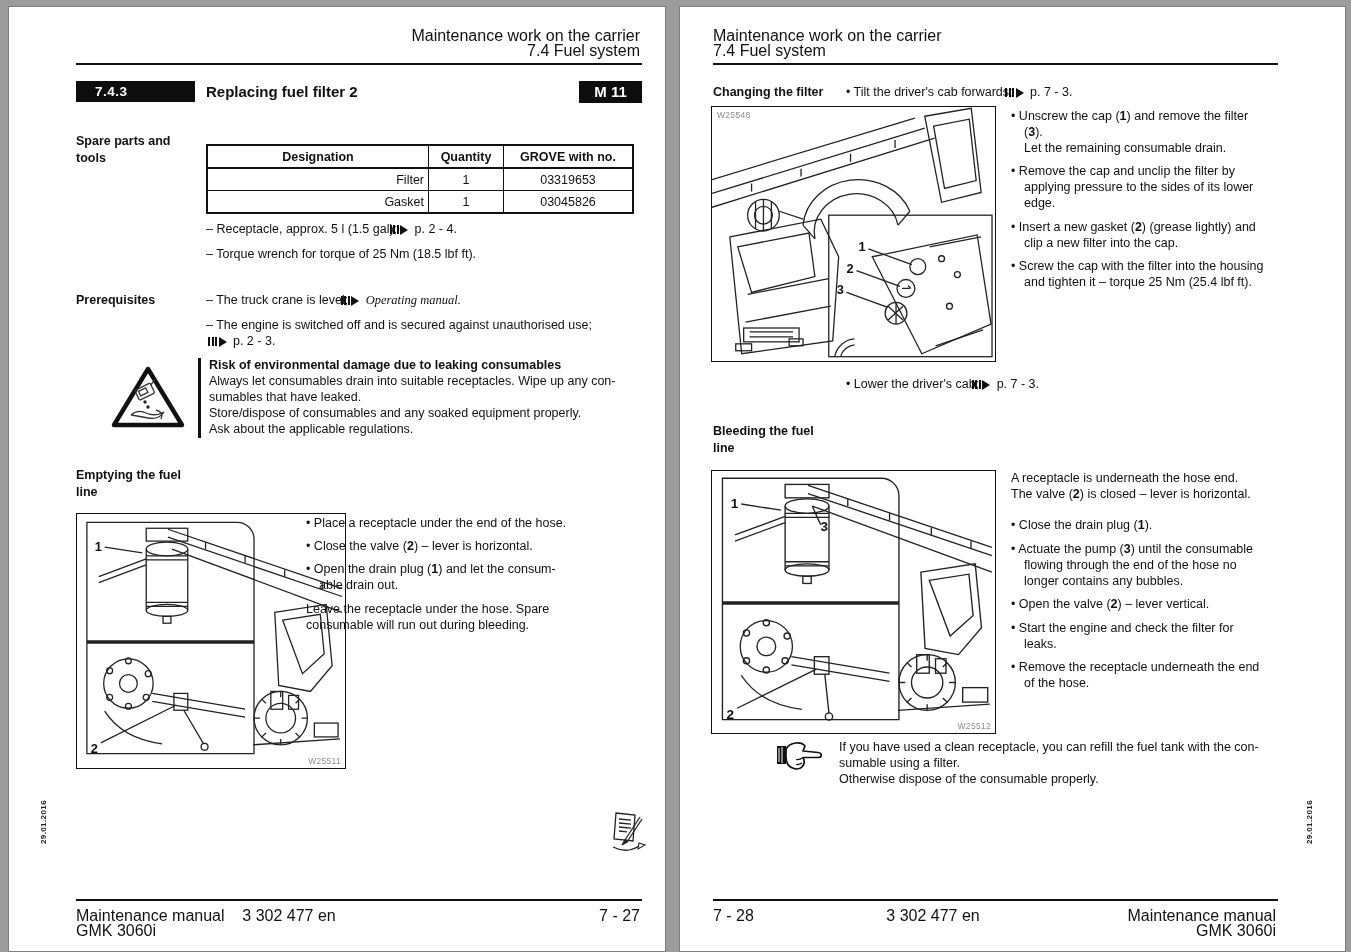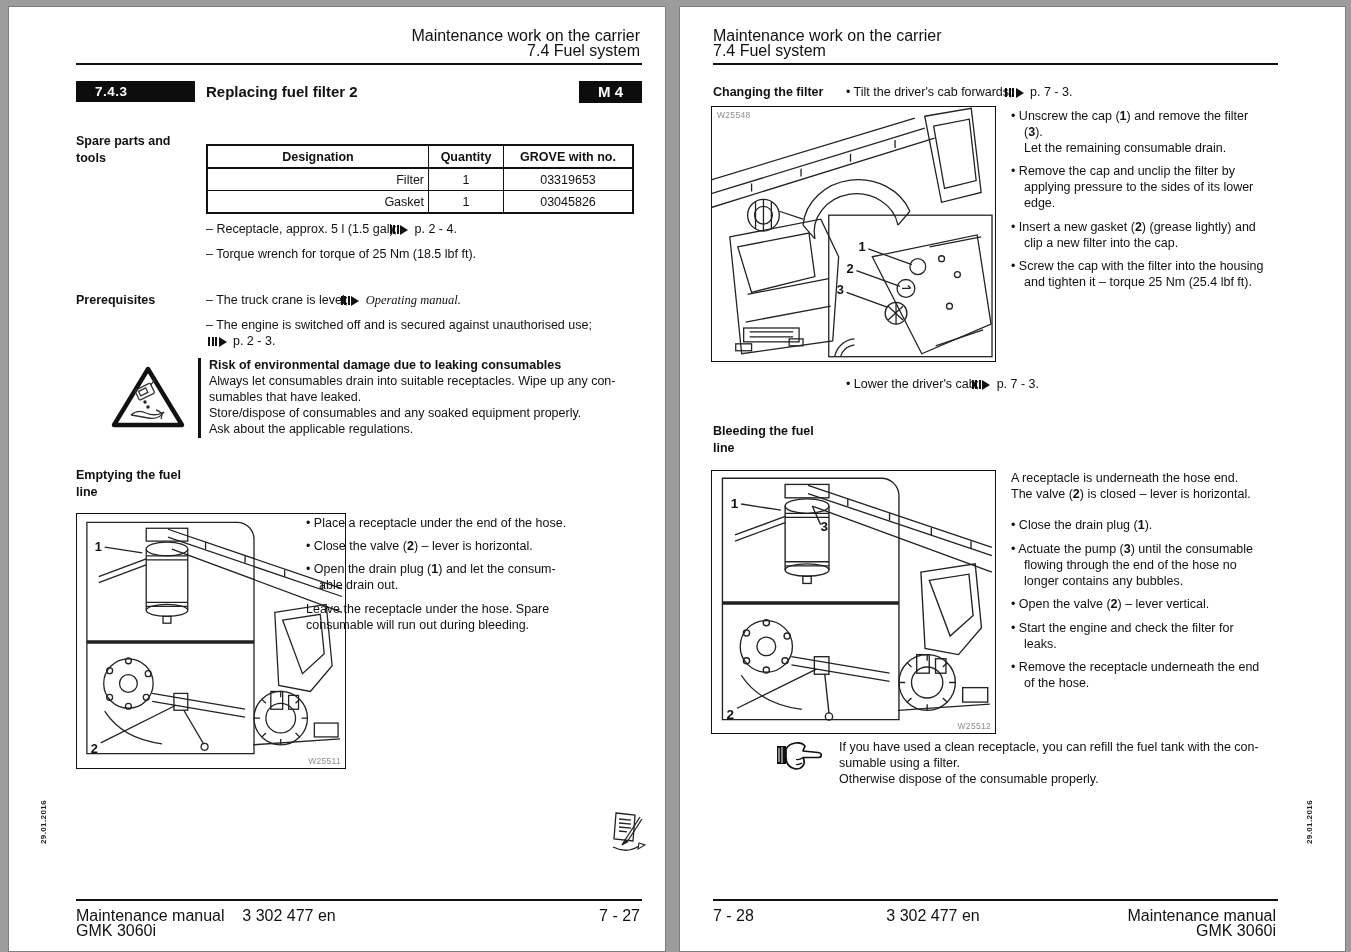--- a/index.html
+++ b/index.html
@@ -45,21 +45,21 @@
 <div class="page" id="page-left">
 
   <div class="abs hdr" style="top:21px;right:25px;text-align:right">
     <div>Maintenance work on the carrier</div>
     <div>7.4 Fuel system</div>
   </div>
   <div class="rule" style="left:67px;width:566px;top:56px"></div>
 
   <div class="abs blackbox secnum" style="left:67px;top:74px;width:100px;height:21px">7.4.3</div>
   <div class="abs sectitle" style="left:197px;top:74px">Replacing fuel filter 2</div>
-  <div class="abs blackbox mbadge" style="left:570px;top:74px;width:63px;height:22px">M 4</div>
+  <div class="abs blackbox mbadge" style="left:570px;top:74px;width:63px;height:22px">M 11</div>
 
   <div class="abs mlabel" style="left:67px;top:126px">Spare parts and
 tools</div>
 
   <table class="parts abs" style="left:197px;top:137px">
     <tbody>
         <tr>
       <th class="cdes">Designation</th>
       <th class="cqty">Quantity</th>
       <th class="cpart">GROVE with no.</th>

